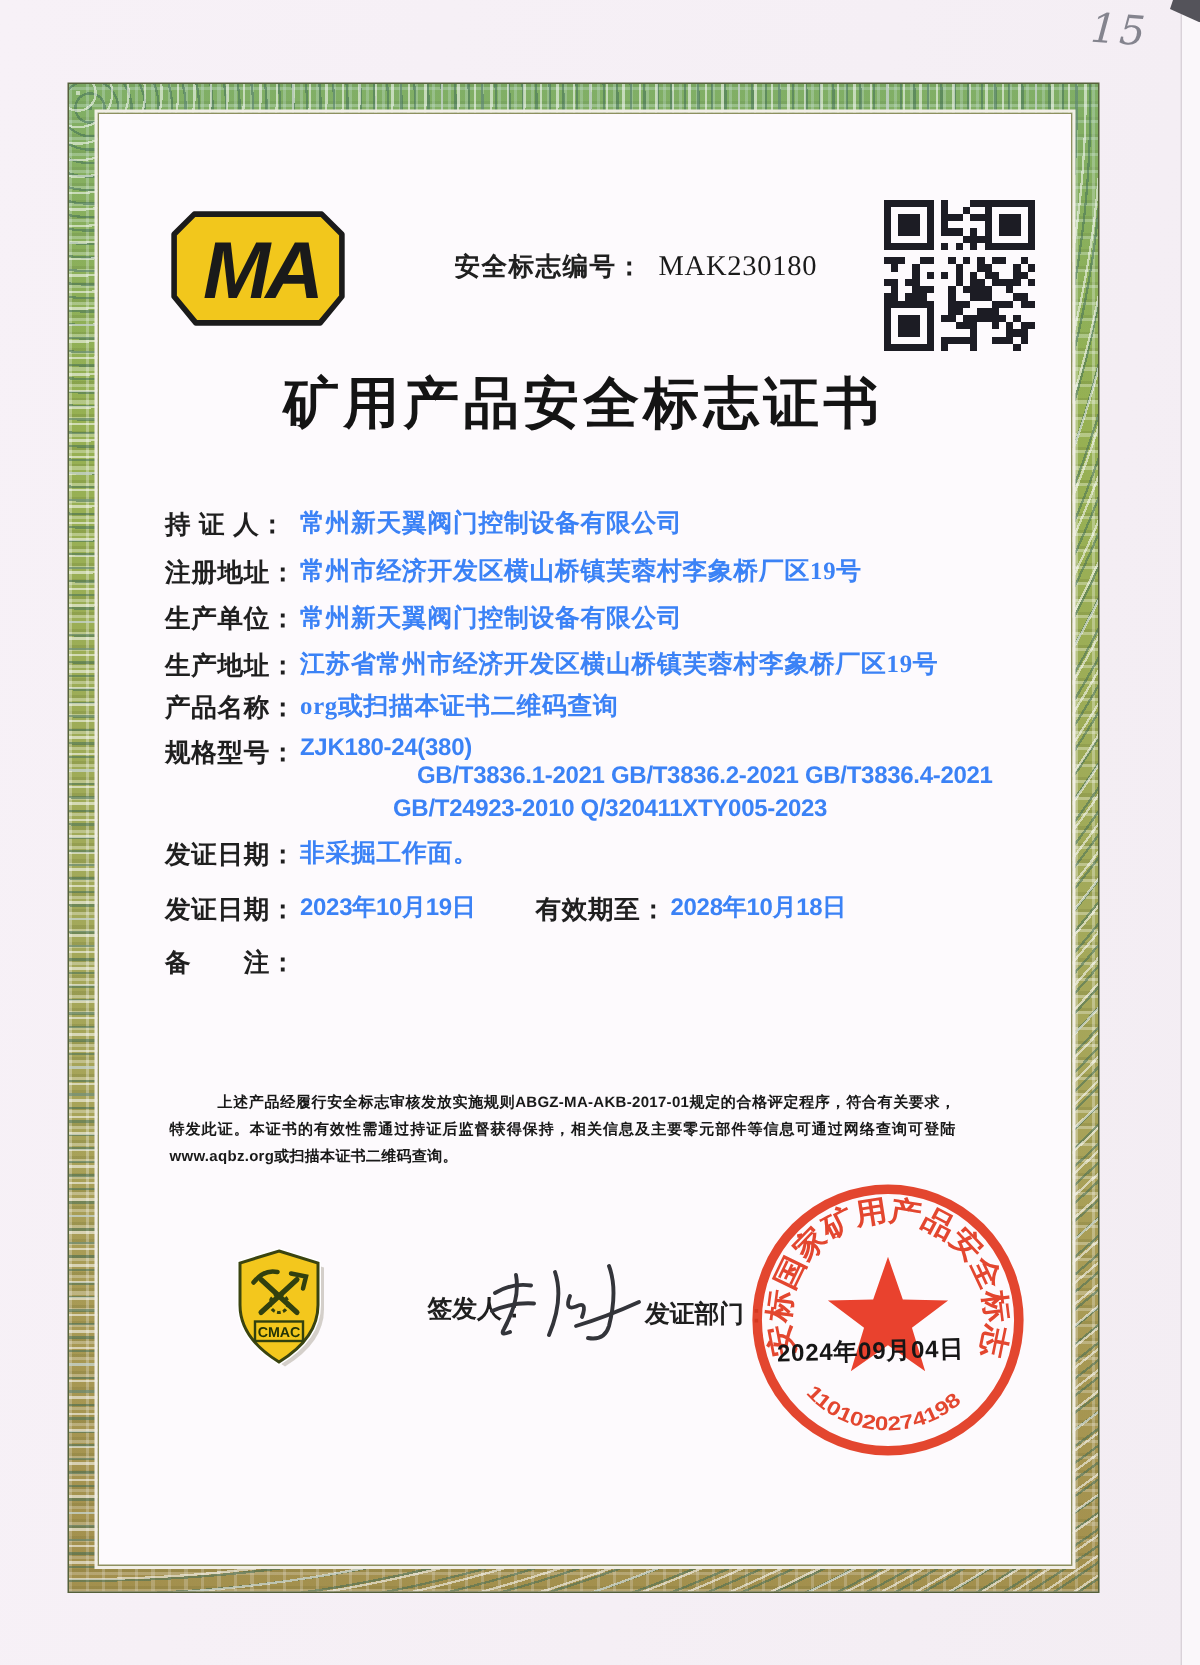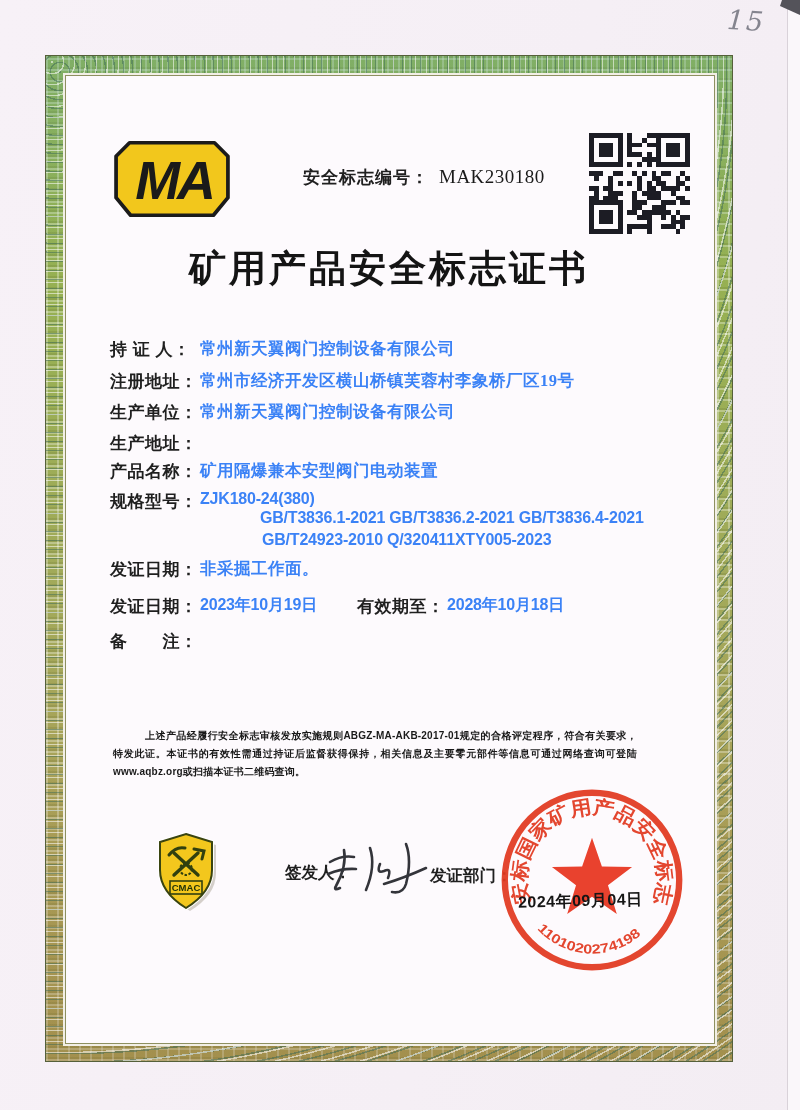--- a/index.html
+++ b/index.html
@@ -36,21 +36,21 @@
   .markno .val{font-family:"Liberation Serif",serif;font-size:19px;color:#1a1a1a;letter-spacing:.5px;}
   .qr{position:absolute;left:589px;top:133px;width:101px;height:101px;}
   .cert-title{position:absolute;left:45px;top:244px;width:688px;text-align:center;
     font-family:Liberation Sans, sans-serif;font-weight:700;font-size:37px;color:#141414;letter-spacing:3px;}
   
   .flabel{position:absolute;left:110px;font-size:17px;font-weight:700;color:#1f1f1f;letter-spacing:.5px;white-space:nowrap;}
   .fval{position:absolute;left:200px;white-space:nowrap;color:#3b82f6;}
   .val-cn{font-family:"Liberation Serif",serif;font-weight:700;font-size:16.5px;letter-spacing:.5px;}
   .val-code{font-family:"Liberation Sans",sans-serif;font-weight:700;font-size:16px;letter-spacing:-.2px;text-align:center;}
   .r1{top:338px}.r2{top:370px}.r3{top:401px}.r4{top:432px}.r5{top:460px}.r6{top:490px}
-  .r7l{top:519px}.r7a{top:509px;left:260px}.r7b{top:531px;left:262px}
+  .r7l{top:519px}.r7a{top:509px;left:278px}.r7b{top:531px;left:262px}
   .r8{top:558px}.r9{top:595px}.r10{top:630px}
   .valid-lbl{left:357px}.valid-val{left:447px}
   
   .statement{position:absolute;left:113px;top:727px;width:524px;
     font-family:Liberation Sans, sans-serif;font-weight:700;font-size:10px;line-height:18px;
     color:#191919;text-align:justify;text-indent:32px;letter-spacing:.2px;}
   
   .cmac{position:absolute;left:150px;top:831px;width:74px;height:86px;}
   .signer-lbl{position:absolute;left:285px;top:862px;font-size:16.5px;font-weight:700;color:#1f1f1f;}
   .sig{position:absolute;left:322px;top:838px;width:112px;height:60px;}
@@ -314,23 +314,24 @@
   <div class="flabel r1">持 证 人：</div>
   <div class="fval val-cn r1">常州新天翼阀门控制设备有限公司</div>
 
   <div class="flabel r2">注册地址：</div>
   <div class="fval val-cn r2">常州市经济开发区横山桥镇芙蓉村李象桥厂区19号</div>
 
   <div class="flabel r3">生产单位：</div>
   <div class="fval val-cn r3">常州新天翼阀门控制设备有限公司</div>
 
   <div class="flabel r4">生产地址：</div>
+  <div class="fval val-cn r4">江苏省常州市经济开发区横山桥镇芙蓉村李象桥厂区19号</div>
 
   <div class="flabel r5">产品名称：</div>
-  <div class="fval val-cn r5">矿用隔爆兼本安型阀门电动装置</div>
+  <div class="fval val-cn r5">org或扫描本证书二维码查询</div>
 
   <div class="flabel r6">规格型号：</div>
   <div class="fval val-code r6">ZJK180-24(380)</div>
 
   <div class="fval val-code r7a">GB/T3836.1-2021 GB/T3836.2-2021 GB/T3836.4-2021</div>
   <div class="fval val-code r7b">GB/T24923-2010 Q/320411XTY005-2023</div>
 
   <div class="flabel r8">发证日期：</div>
   <div class="fval val-cn r8">非采掘工作面。</div>
 

